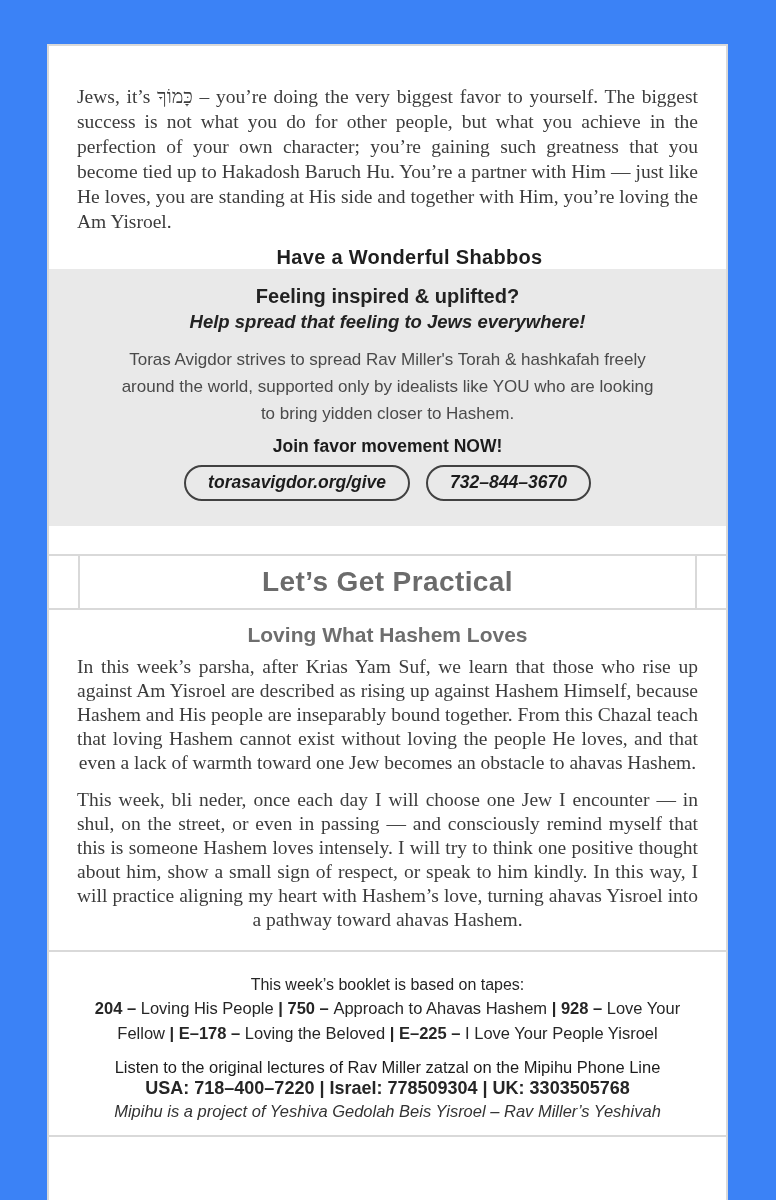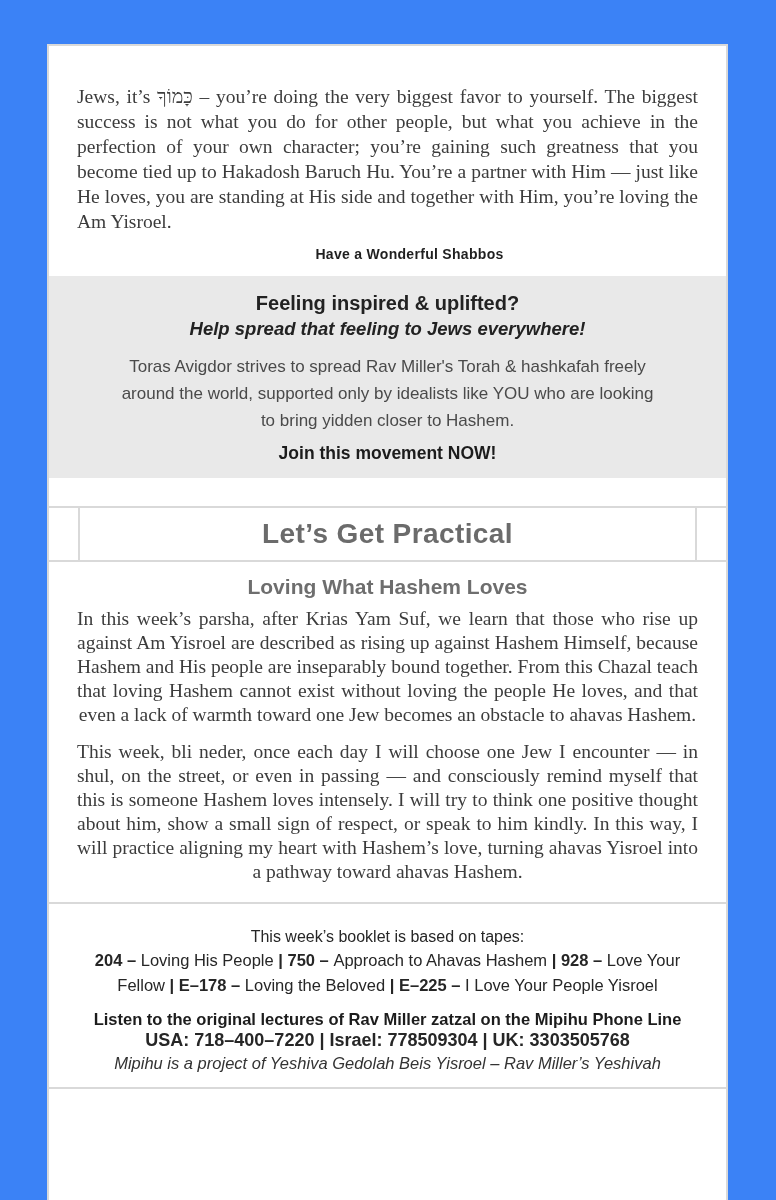--- a/index.html
+++ b/index.html
@@ -30,31 +30,30 @@
     margin: 38px 28px 0 28px;
     font-family: "Liberation Serif", serif;
     font-size: 19.5px;
     line-height: 25px;
     color: #3c3c3c;
     text-align: justify;
   }
   .shabbos {
     margin-top: 12px;
     text-align: center;
-    font-size: 14px;
+    font-size: 20px;
     font-weight: 700;
     color: #1f1f1f;
     letter-spacing: 0.3px;
     padding-left: 44px;
   }
   .promo {
-    margin-top: 14px;
     background: #e9e9e9;
     text-align: center;
-    padding: 16px 30px 14px 30px;
+    padding: 16px 30px 25px 30px;
   }
   .promo-h1 {
     font-size: 20px;
     font-weight: 700;
     color: #222222;
   }
   .promo-h2 {
     margin-top: 3px;
     font-size: 18.5px;
     font-weight: 700;
@@ -148,21 +147,21 @@
     font-size: 16.5px;
     line-height: 25px;
     color: #262626;
     text-align: center;
   }
   .seg-bold { font-weight: 700; }
   .listen-line {
     margin-top: 12px;
     padding: 0 40px;
     font-size: 16.5px;
-    font-weight: 700;
+    font-weight: 400;
     color: #1c1c1c;
   }
   .phone-line {
     margin-top: 1px;
     font-size: 18px;
     font-weight: 700;
     color: #262626;
   }
   .mipihu-line {
     margin-top: 3px;
@@ -183,21 +182,25 @@
   <div class="card">
 
     <p class="intro-para">Jews, it’s כָּמוֹךָ – you’re doing the very biggest favor to yourself. The biggest success is not what you do for other people, but what you achieve in the perfection of your own character; you’re gaining such greatness that you become tied up to Hakadosh Baruch Hu. You’re a partner with Him — just like He loves, you are standing at His side and together with Him, you’re loving the Am Yisroel.</p>
 
     <div class="shabbos">Have a Wonderful Shabbos</div>
 
     <div class="promo">
       <div class="promo-h1">Feeling inspired &amp; uplifted?</div>
       <div class="promo-h2">Help spread that feeling to Jews everywhere!</div>
       <div class="promo-body">Toras Avigdor strives to spread Rav Miller's Torah &amp; hashkafah freely around the world, supported only by idealists like YOU who are looking to bring yidden closer to Hashem.</div>
-      <div class="promo-cta">Join this movement NOW!</div>
+      <div class="promo-cta">Join favor movement NOW!</div>
+      <div class="promo-buttons">
+        <button class="pill">torasavigdor.org/give</button>
+        <button class="pill">732–844–3670</button>
+      </div>
     </div>
 
     <div class="band">
       <div class="band-cell left"></div>
       <div class="band-title">Let’s Get Practical</div>
       <div class="band-cell right"></div>
     </div>
 
     <div class="subtitle">Loving What Hashem Loves</div>
 

